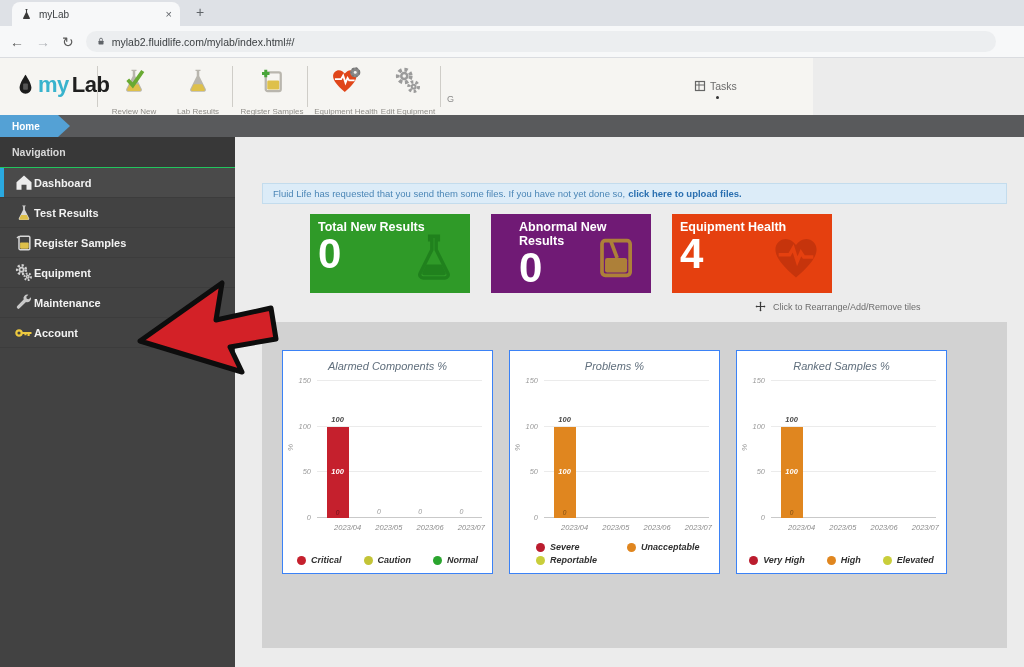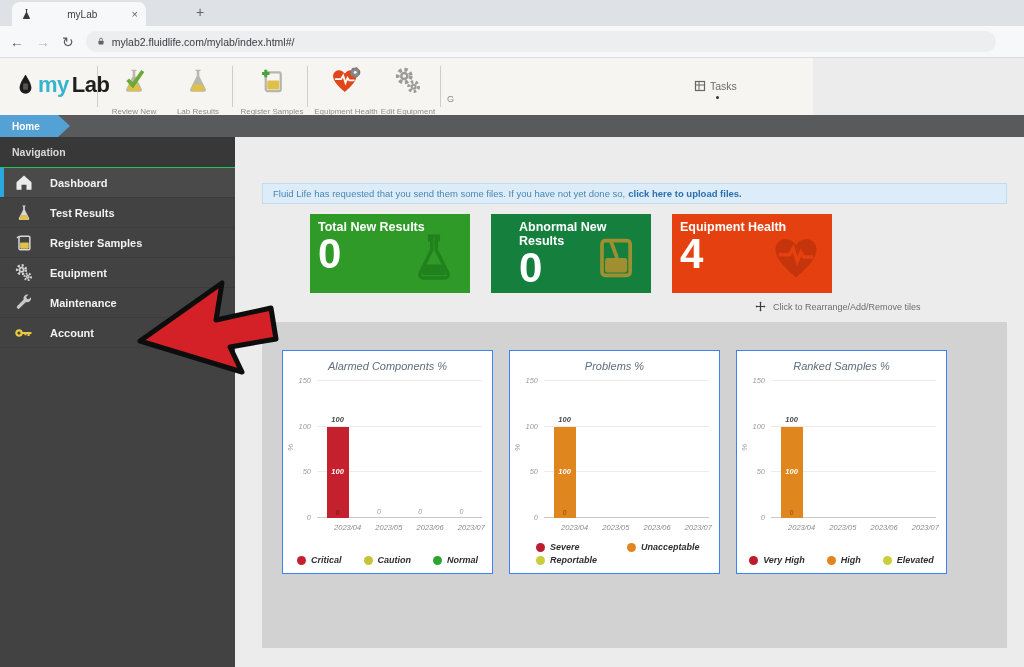--- a/index.html
+++ b/index.html
@@ -1,20 +1,20 @@
 <!DOCTYPE html>
 <html><head>
 <meta charset="utf-8">
 <style>
   html,body{margin:0;padding:0;background:#fff;font-family:"Liberation Sans",sans-serif;}
   .screen{position:relative;width:1024px;height:667px;overflow:hidden;background:#ececec;}
 
   
   .tabstrip{position:absolute;left:0;top:0;width:1024px;height:26px;background:#dee1e6;}
-  .tab{position:absolute;left:12px;top:2px;width:134px;height:24px;background:#f7f8f9;border-radius:8px 8px 0 0;display:flex;align-items:center;padding:0 8px;box-sizing:border-box;gap:6px;text-align:center;}
+  .tab{position:absolute;left:12px;top:2px;width:168px;height:24px;background:#f7f8f9;border-radius:8px 8px 0 0;display:flex;align-items:center;padding:0 8px;box-sizing:border-box;gap:6px;}
   .tab-title{font-size:10px;color:#3c4043;flex:1;}
   .tab-close{font-size:11px;color:#5f6368;}
   .newtab{position:absolute;left:196px;top:4px;font-size:14px;color:#5f6368;}
   .navrow{position:absolute;left:0;top:26px;width:1024px;height:32px;background:#f7f8f9;border-bottom:1px solid #dadce0;display:flex;align-items:center;box-sizing:border-box;padding:0 10px;gap:12px;}
   .navbtn{font-size:14px;color:#5a5a5a;}
   .navbtn.dim{color:#b0b3b8;}
   .urlpill{flex:0 0 auto;width:910px;height:21px;background:#eceef0;border-radius:11px;display:flex;align-items:center;padding:0 10px;box-sizing:border-box;gap:6px;}
   .urltext{font-size:10.5px;color:#3c4043;}
 
   
@@ -31,21 +31,21 @@
   .gmark{position:absolute;left:447px;top:36px;font-size:9px;color:#8a8a8a;}
 
   
   .crumbbar{position:absolute;left:0;top:115px;width:1024px;height:22px;background:#595a5c;}
   .crumb-home{position:absolute;left:0;top:0;height:22px;width:70px;background:#54a1d5;display:flex;align-items:center;padding-left:12px;box-sizing:border-box;clip-path:polygon(0 0,58px 0,70px 50%,58px 100%,0 100%);}
   .crumb-home span{color:#fff;font-size:10px;font-weight:bold;}
 
   
   .sidebar{position:absolute;left:0;top:137px;width:235px;height:530px;background:#424242;}
   .nav-header{height:30px;line-height:30px;padding-left:12px;font-size:10.5px;font-weight:bold;color:#d8d8d8;background:#383838;border-bottom:1px solid #22c55e;}
-  .side-item{position:relative;height:29px;display:flex;align-items:center;gap:16px;padding-left:14px;border-bottom:1px solid #3c3c3c;}
+  .side-item{position:relative;height:29px;display:flex;align-items:center;gap:0;padding-left:14px;border-bottom:1px solid #3c3c3c;}
   .side-item.active{background:#4a4a4a;}
   .side-item.active::before{content:"";position:absolute;left:0;top:0;width:4px;height:100%;background:#2aa9e0;}
   .side-label{font-size:11px;font-weight:bold;color:#f2f2f2;}
   .side-ico{width:20px;height:20px;flex:0 0 20px;}
 
   
   .content{position:absolute;left:235px;top:137px;width:789px;height:530px;background:#ececec;}
   .notice{position:absolute;left:27px;top:46px;width:745px;height:21px;background:#dcecf8;border:1px solid #c3dced;box-sizing:border-box;display:flex;align-items:center;padding-left:10px;font-size:9.5px;color:#4b86b6;}
   .notice a{color:#2a6fb0;font-weight:bold;margin-left:3px;text-decoration:none;}
   .tiles{position:absolute;left:27px;top:77px;display:flex;gap:21px;margin-left:48px;}
@@ -249,21 +249,21 @@
 
     <div class="tiles">
       <div class="tile" style="background: rgb(47, 154, 40);">
         <div class="tile-label">Total New Results</div>
         <div class="tile-value">0</div>
         <svg class="tile-ico" viewBox="0 0 24 24">
             <path d="M10 2h4v1.6h-1v4.6l5.4 10.8c.5 1-.2 2.2-1.4 2.2H7c-1.2 0-1.9-1.2-1.4-2.2L11 8.2V3.6h-1z" fill="none" stroke="#1e7d1c" stroke-width="1.6"></path>
             <path d="M8.4 15h7.2l1.8 3.7c.3.6-.2 1.3-.8 1.3H7.4c-.6 0-1.1-.7-.8-1.3z" fill="#1e7d1c"></path>
           </svg>
       </div>
-      <div class="tile" style="background: #15803d; padding-left: 28px;">
+      <div class="tile" style="background: #701a75; padding-left: 28px;">
         <div class="tile-label">Abnormal New Results</div>
         <div class="tile-value">0</div>
         <svg class="tile-ico" viewBox="0 0 24 24">
             <rect x="6" y="4" width="13" height="16" rx="1.5" fill="none" stroke="#b8922f" stroke-width="1.7"></rect>
             <rect x="7.4" y="12" width="10.2" height="6.7" rx="1" fill="#b8922f"></rect>
             <path d="M10 4 13 12" stroke="#b8922f" stroke-width="1.7"></path>
           </svg>
       </div>
       <div class="tile" style="background: rgb(229, 64, 15);">
         <div class="tile-label">Equipment Health</div>

